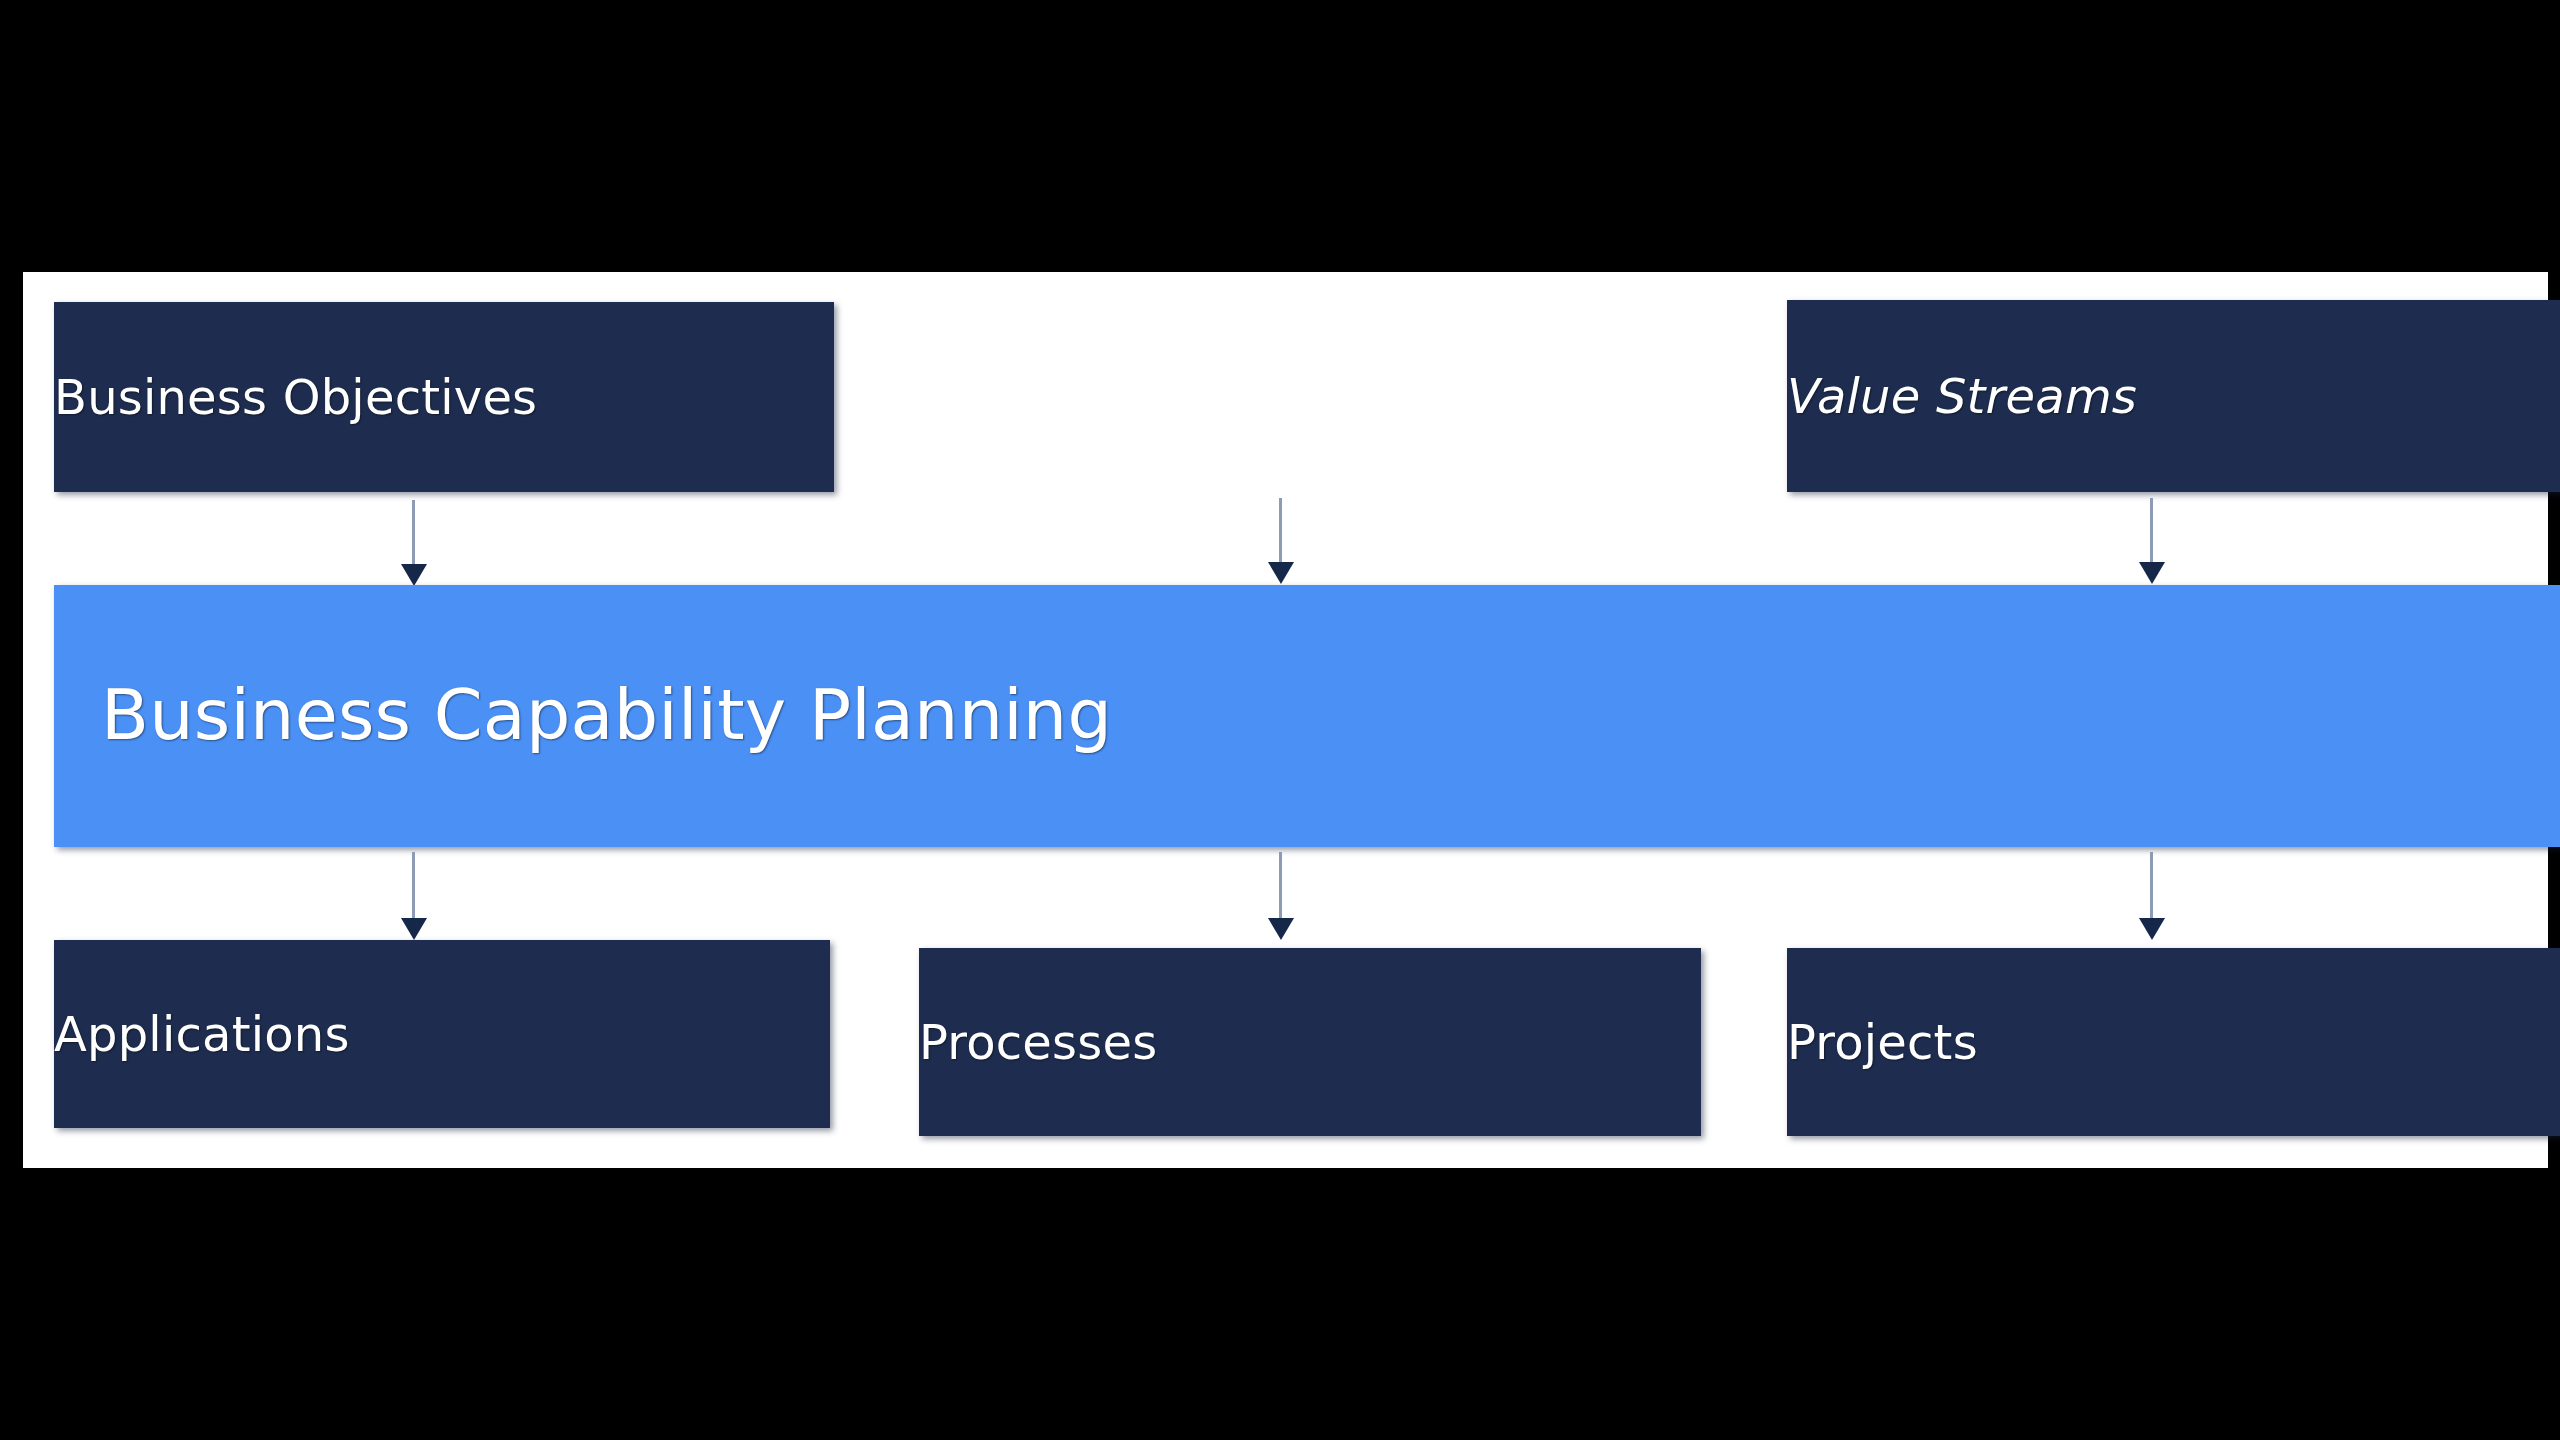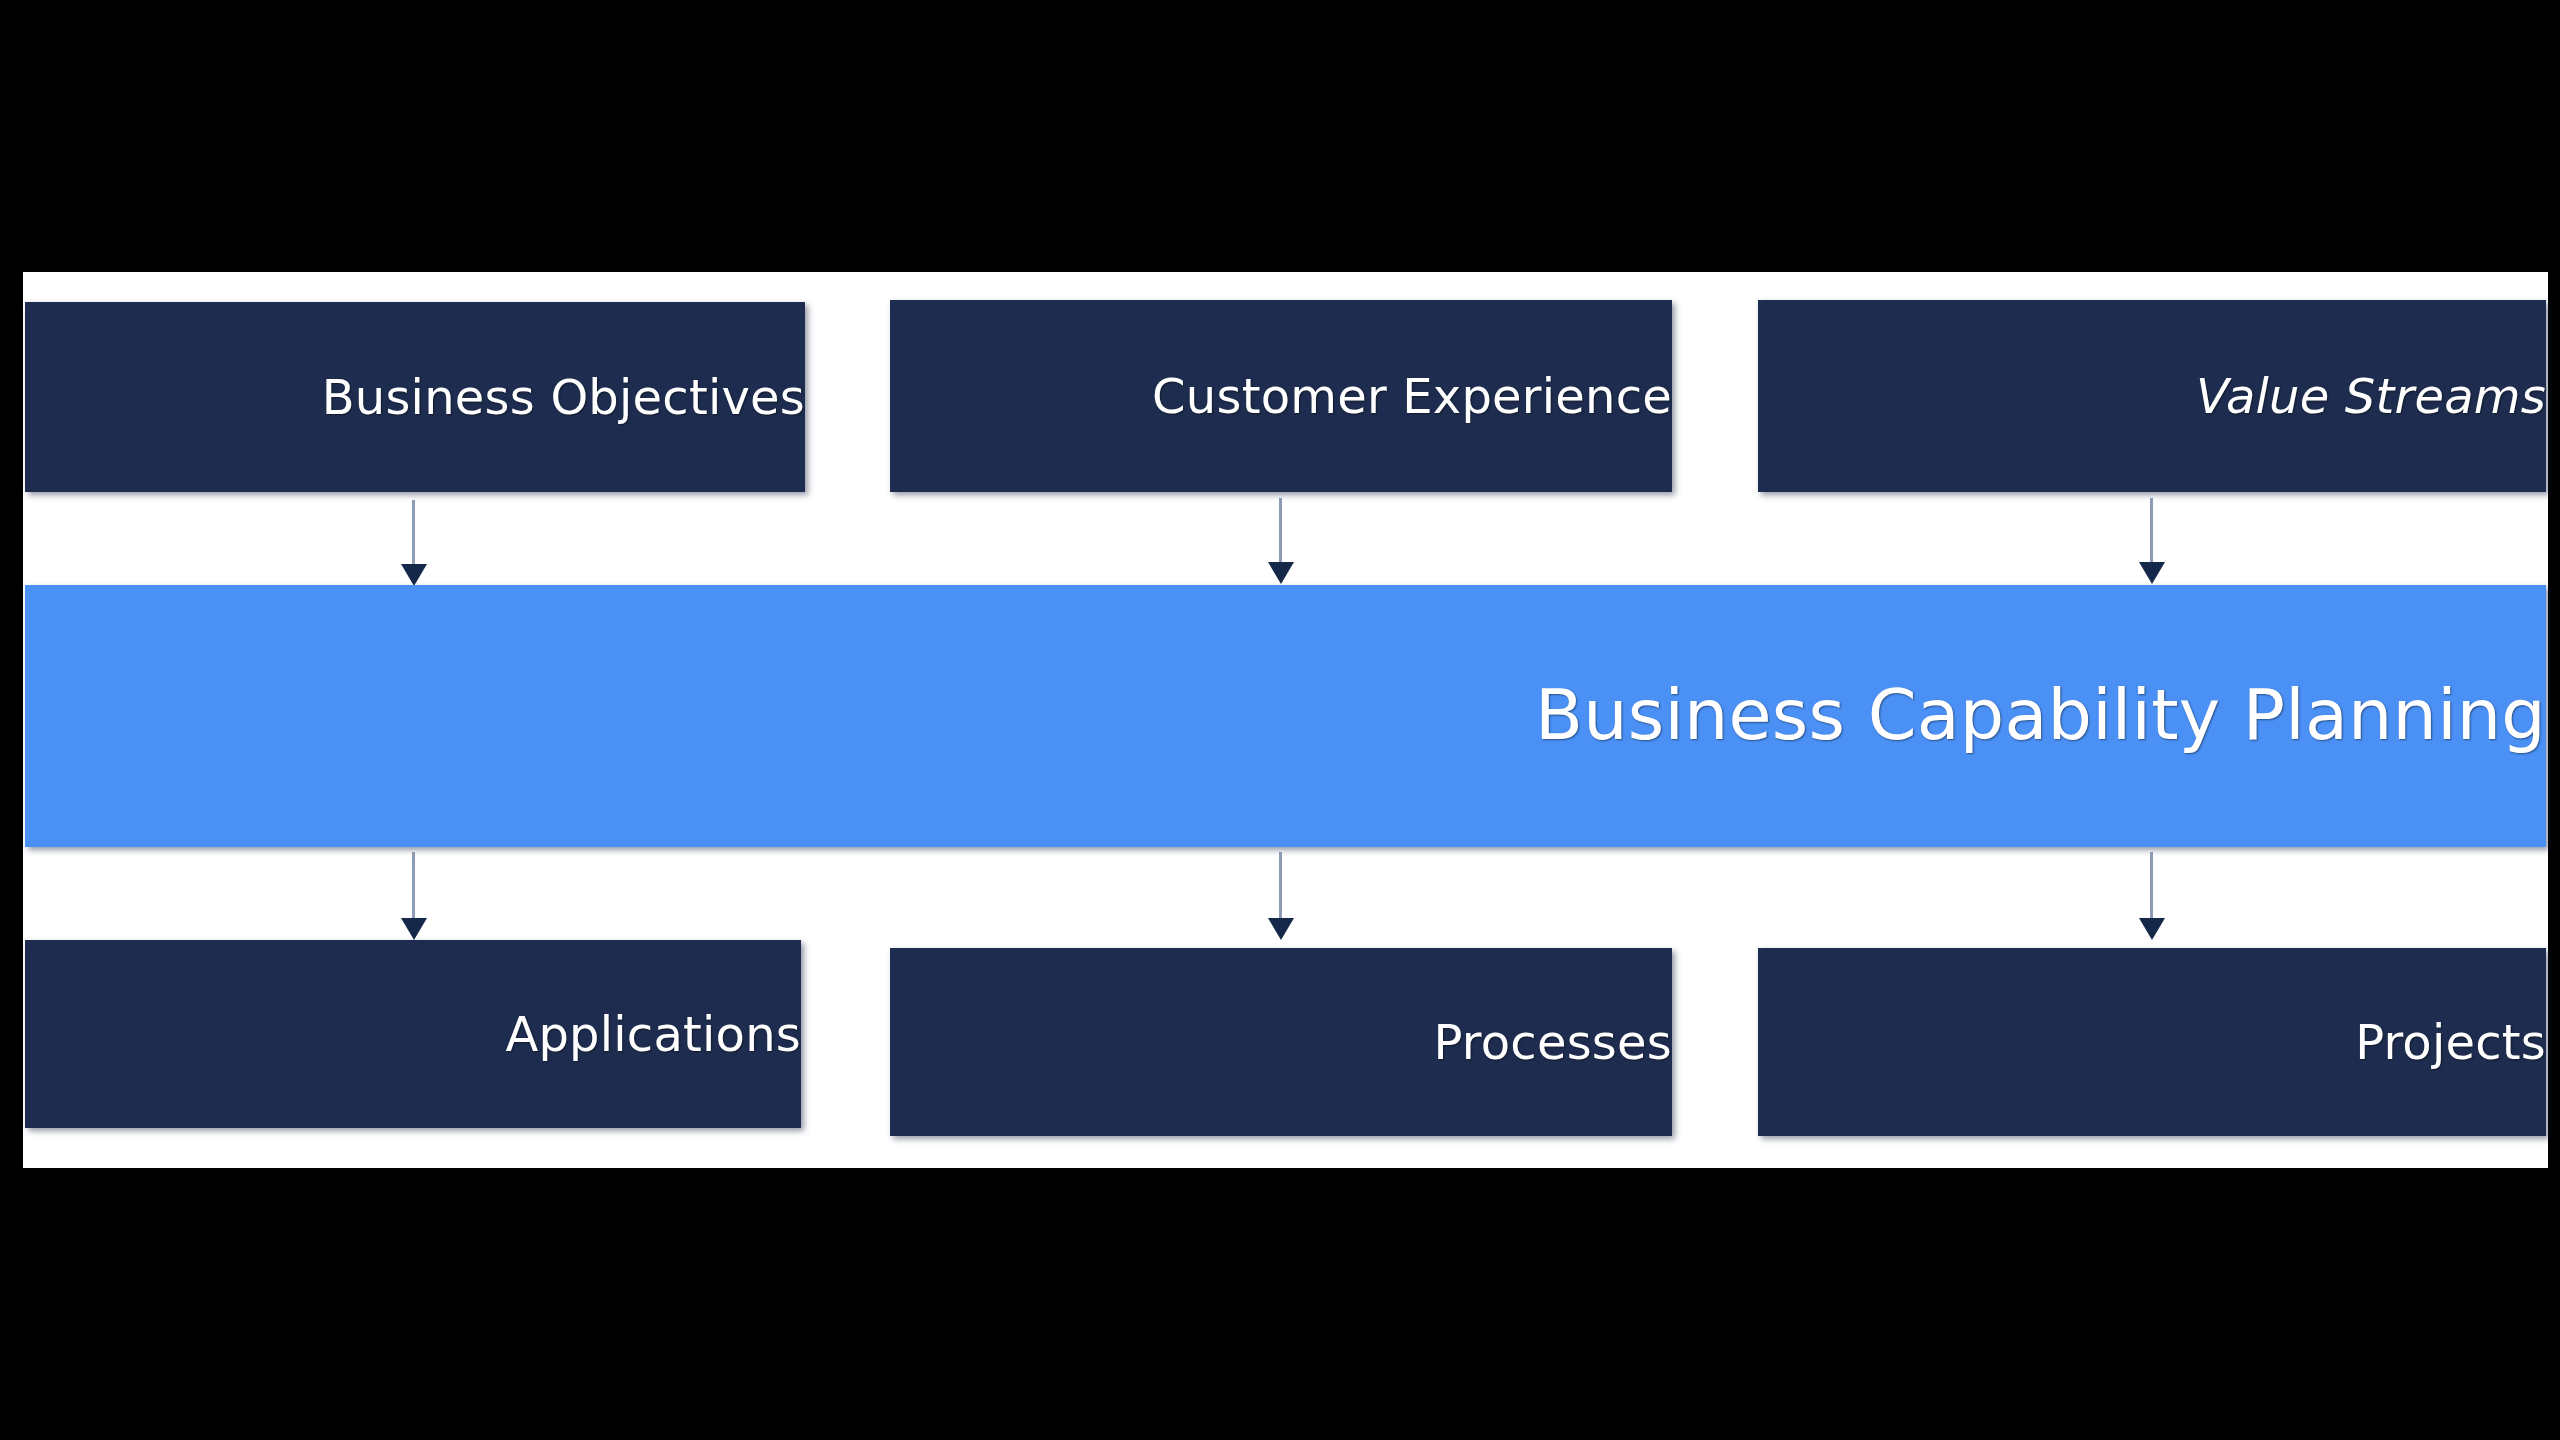--- a/index.html
+++ b/index.html
@@ -33,22 +33,23 @@
   }
 
   
   .node {
     position: absolute;
     display: flex;
     align-items: center;
     justify-content: center;
     box-sizing: border-box;
     color: #ffffff;
-    text-align: right;
+    text-align: left;
     box-shadow: 3px 3px 6px rgba(20, 30, 60, 0.45);
+    margin-left: 29px;
   }
   .node .label {
     display: block;
     width: 100%;
     line-height: 1.05;
     letter-spacing: 0.2px;
     text-shadow: 1px 1px 2px rgba(0, 0, 0, 0.45);
     white-space: nowrap;
   }
 
@@ -131,23 +132,20 @@
 <body>
 
 <div id="stage">
 
   <div id="canvas">
 
     <div class="node dark top-row" id="node-business-objectives">
       <span class="label">Business Objectives</span>
     </div>
 
-    <div class="node dark top-row" id="node-customer-experience">
-      <span class="label">Customer Experience</span>
-    </div>
 
     <div class="node dark top-row" id="node-value-streams">
       <span class="label">Value Streams</span>
     </div>
 
     <div class="arrow a-up" id="arrow-bo-to-bcp">
       <span class="shaft"></span>
       <span class="head"></span>
     </div>
 

